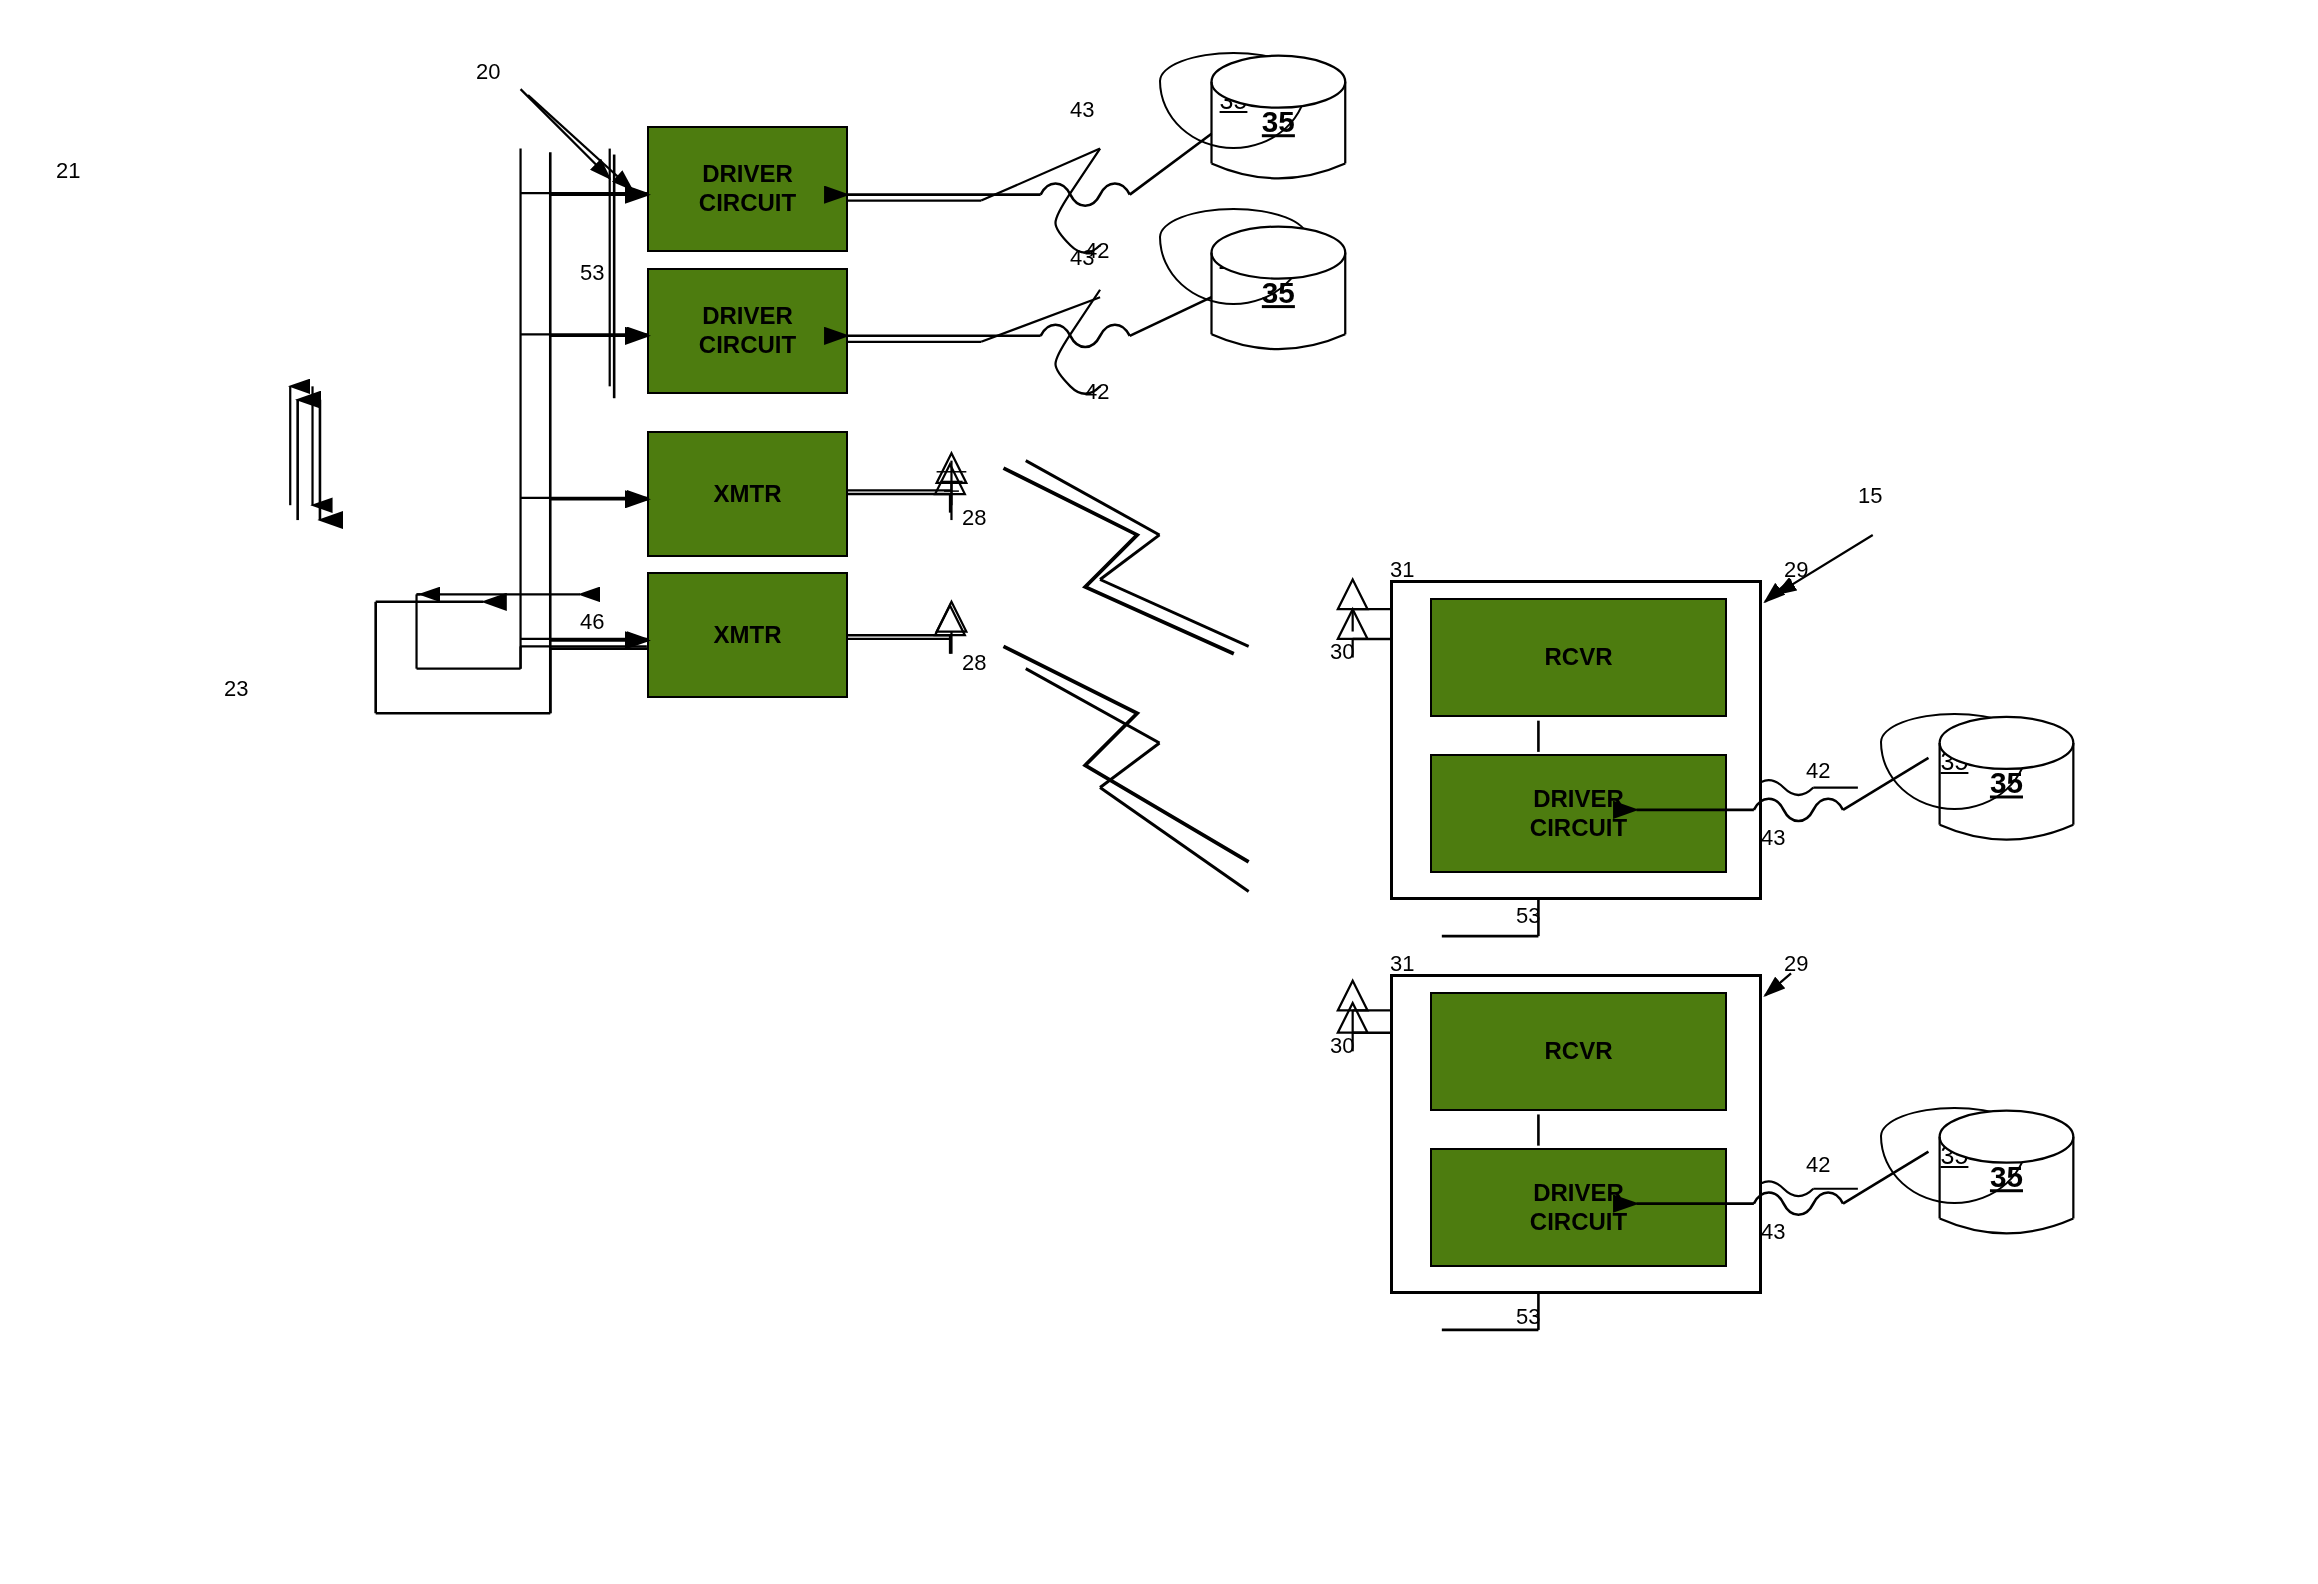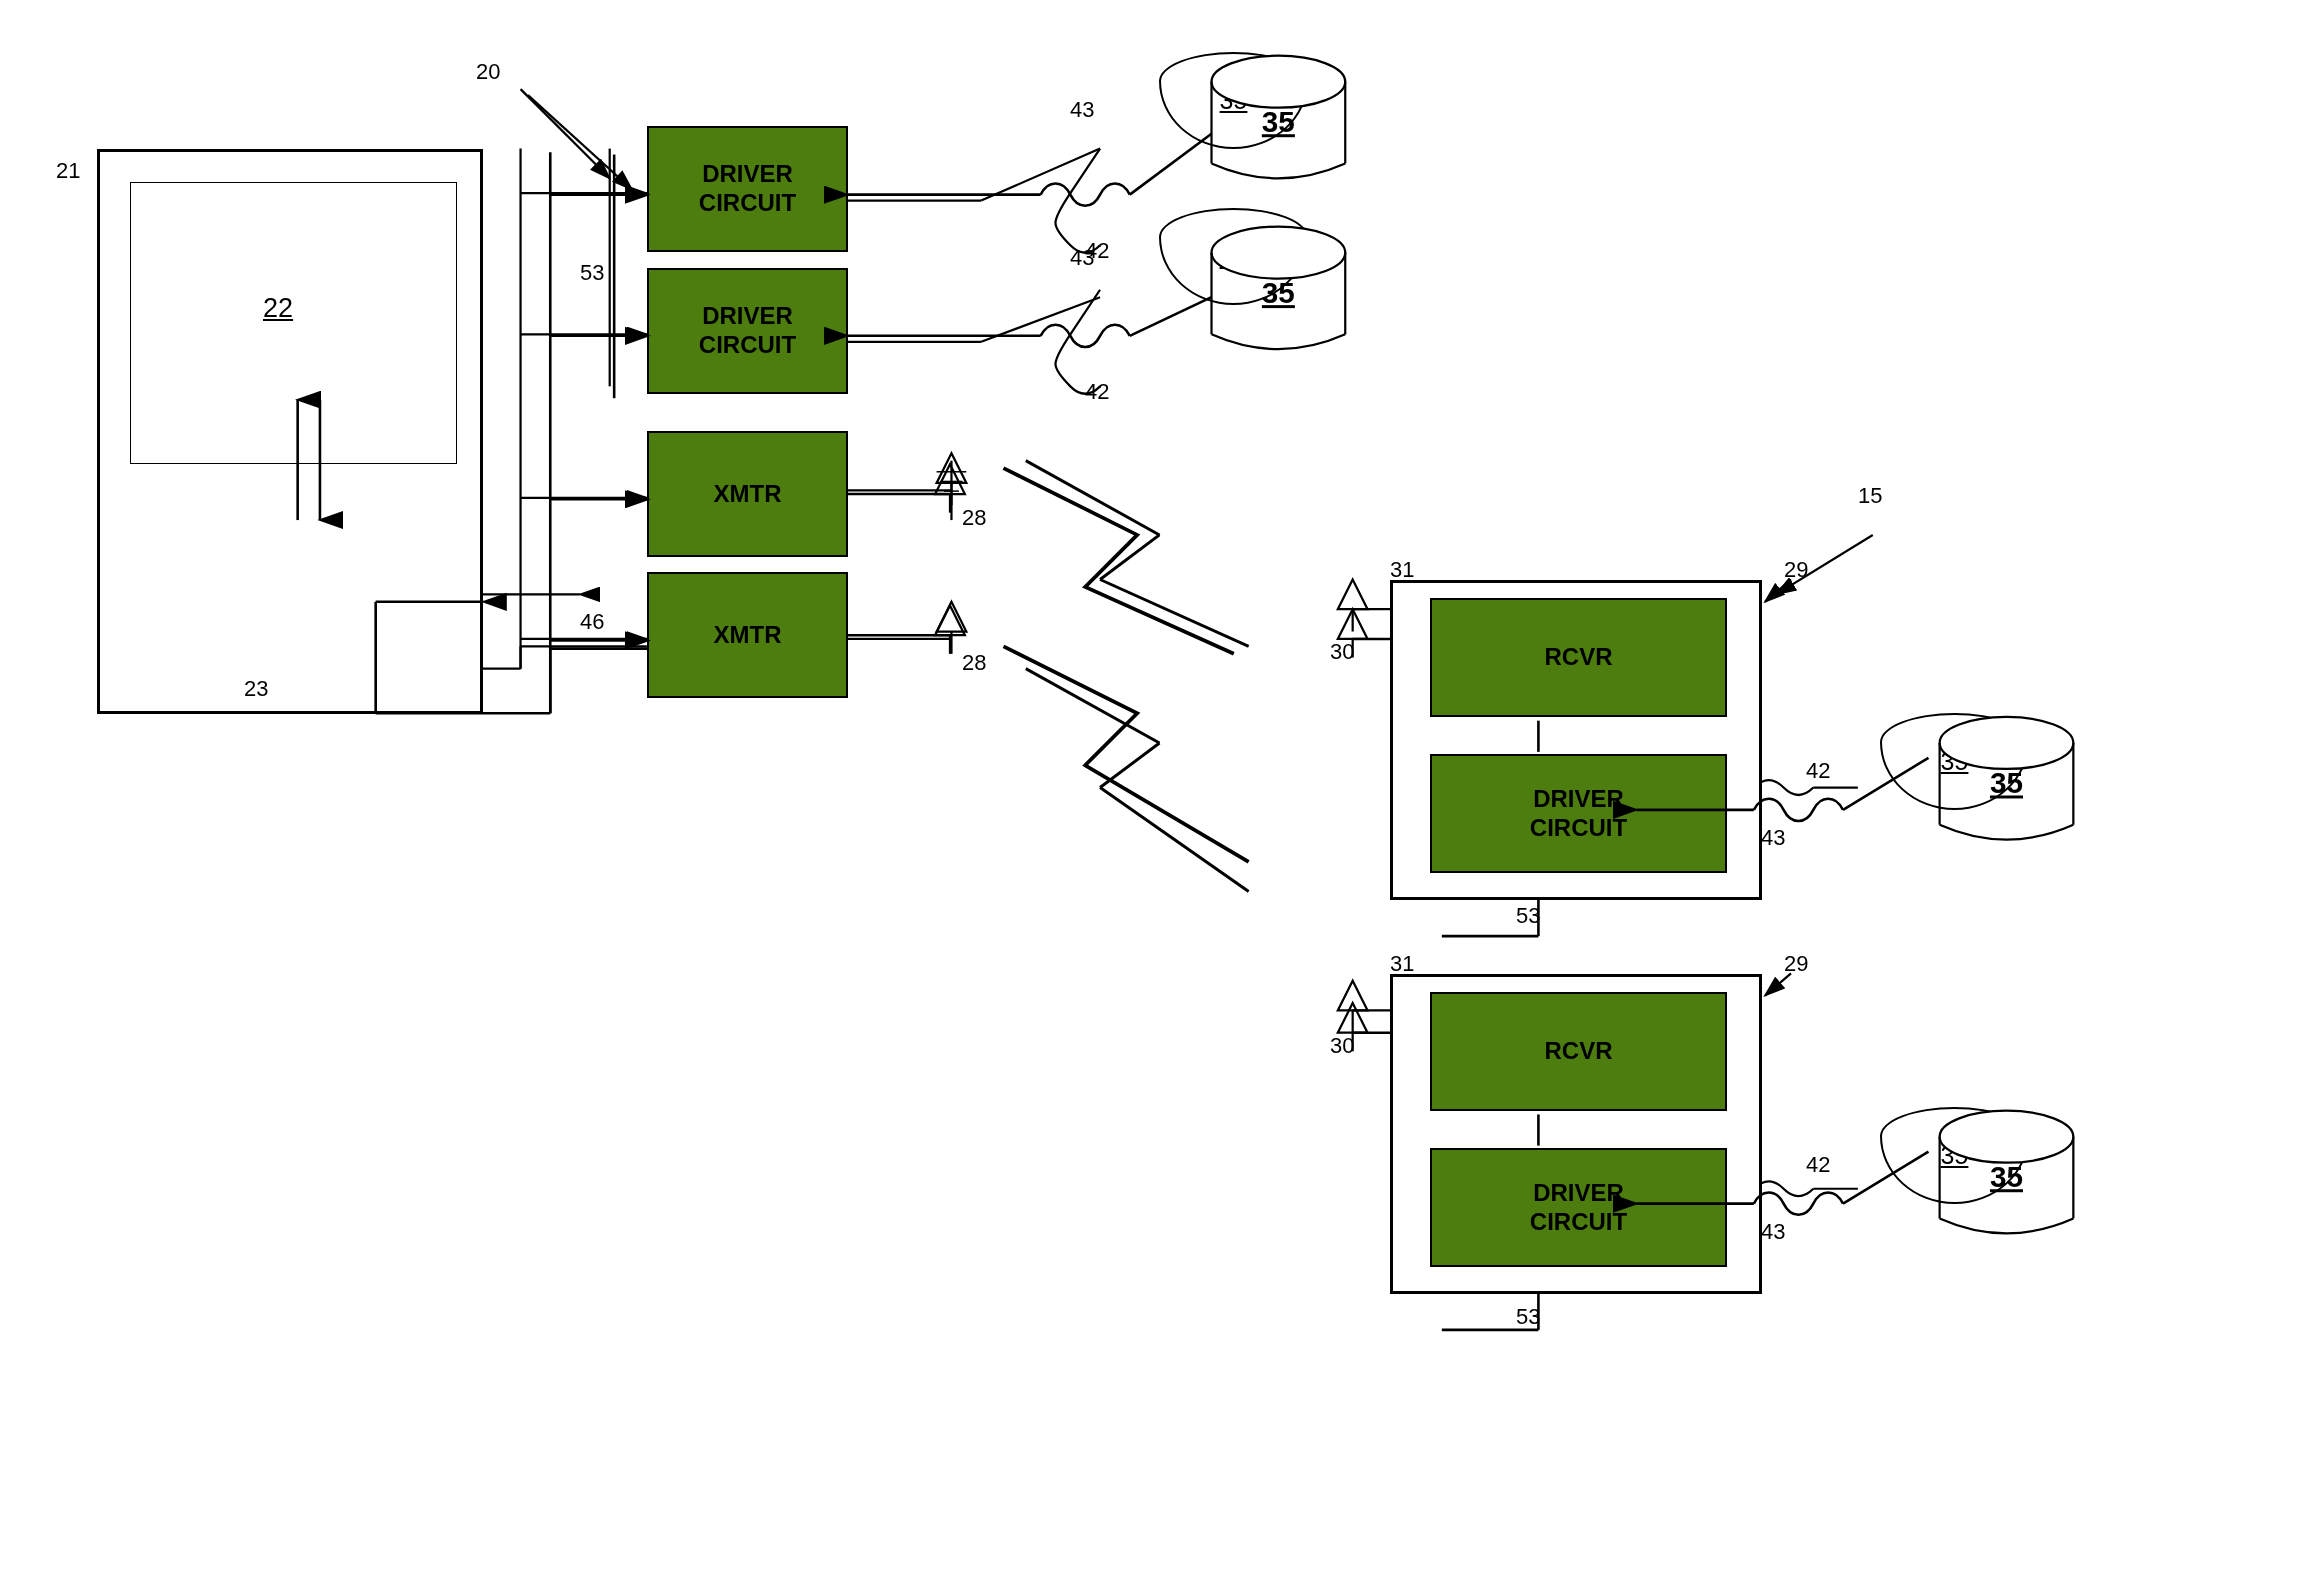--- a/index.html
+++ b/index.html
@@ -168,28 +168,23 @@
 
     <line x1="2360" y1="1600" x2="2200" y2="1600" stroke="#000" stroke-width="3" marker-end="url(#arr-left)"></line>
 
     <path d="M 2360 1600 Q 2380 1580 2400 1600 Q 2420 1620 2440 1600" fill="none" stroke="#000" stroke-width="3"></path>
     <line x1="2440" y1="1600" x2="2500" y2="1600" stroke="#000" stroke-width="3"></line>
 
   </svg>
 
   <span class="ref-num" style="left:476px; top:59px;">20</span>
 
-  <div class="outer-box" style="left:97px; top:149px; width:386px; height:565px; border-width:3px;">
-    <div class="inner-box" style="left:30px; top:30px; width:327px; height:282px;">
-    </div>
-    <span class="ref-num underline" style="left:163px; top:141px; font-size:27px;">22</span>
-  </div>
   <span class="ref-num" style="left:56px; top:158px;">21</span>
 
-  <span class="ref-num" style="left:244px; top:676px;">23</span>
+  <span class="ref-num" style="left:224px; top:676px;">23</span>
 
   <div class="block" style="left:647px; top:126px; width:201px; height:126px; border-width:2.2px;">
     <span class="block-label">DRIVER<br>CIRCUIT</span>
   </div>
 
   <div class="block" style="left:647px; top:268px; width:201px; height:126px; border-width:2.2px;">
     <span class="block-label">DRIVER<br>CIRCUIT</span>
   </div>
 
   <span class="ref-num" style="left:580px; top:260px;">53</span>

